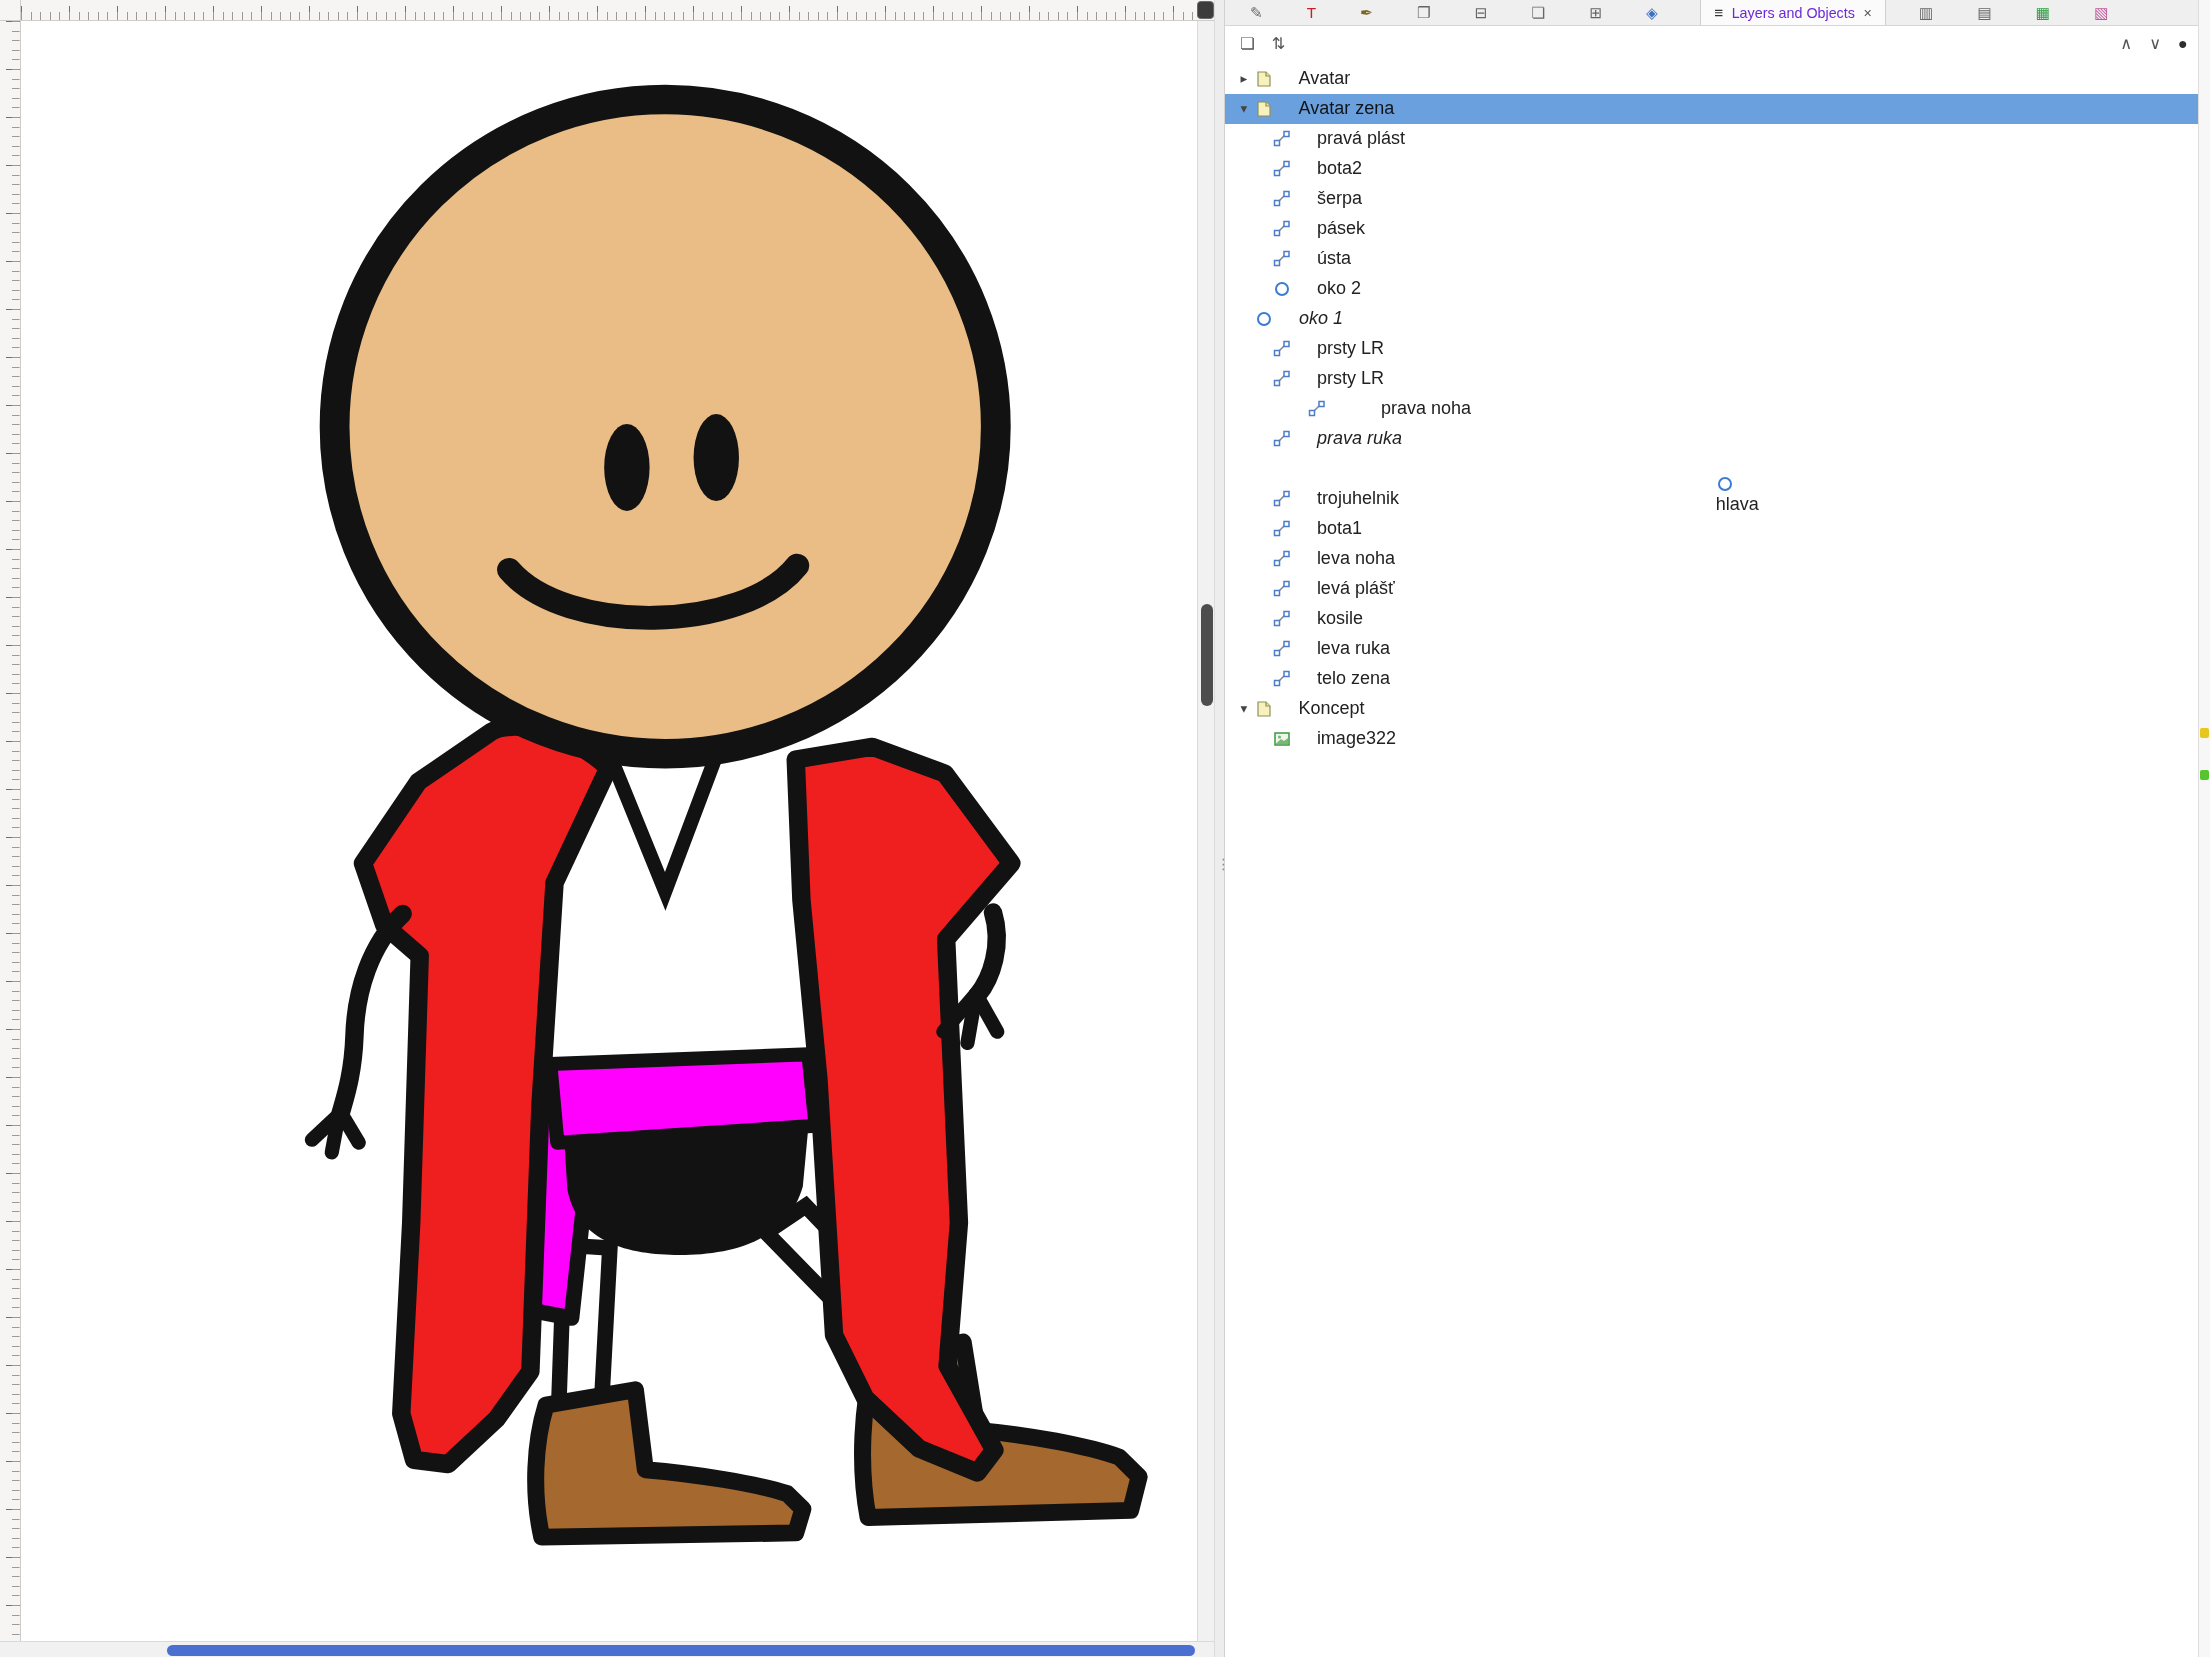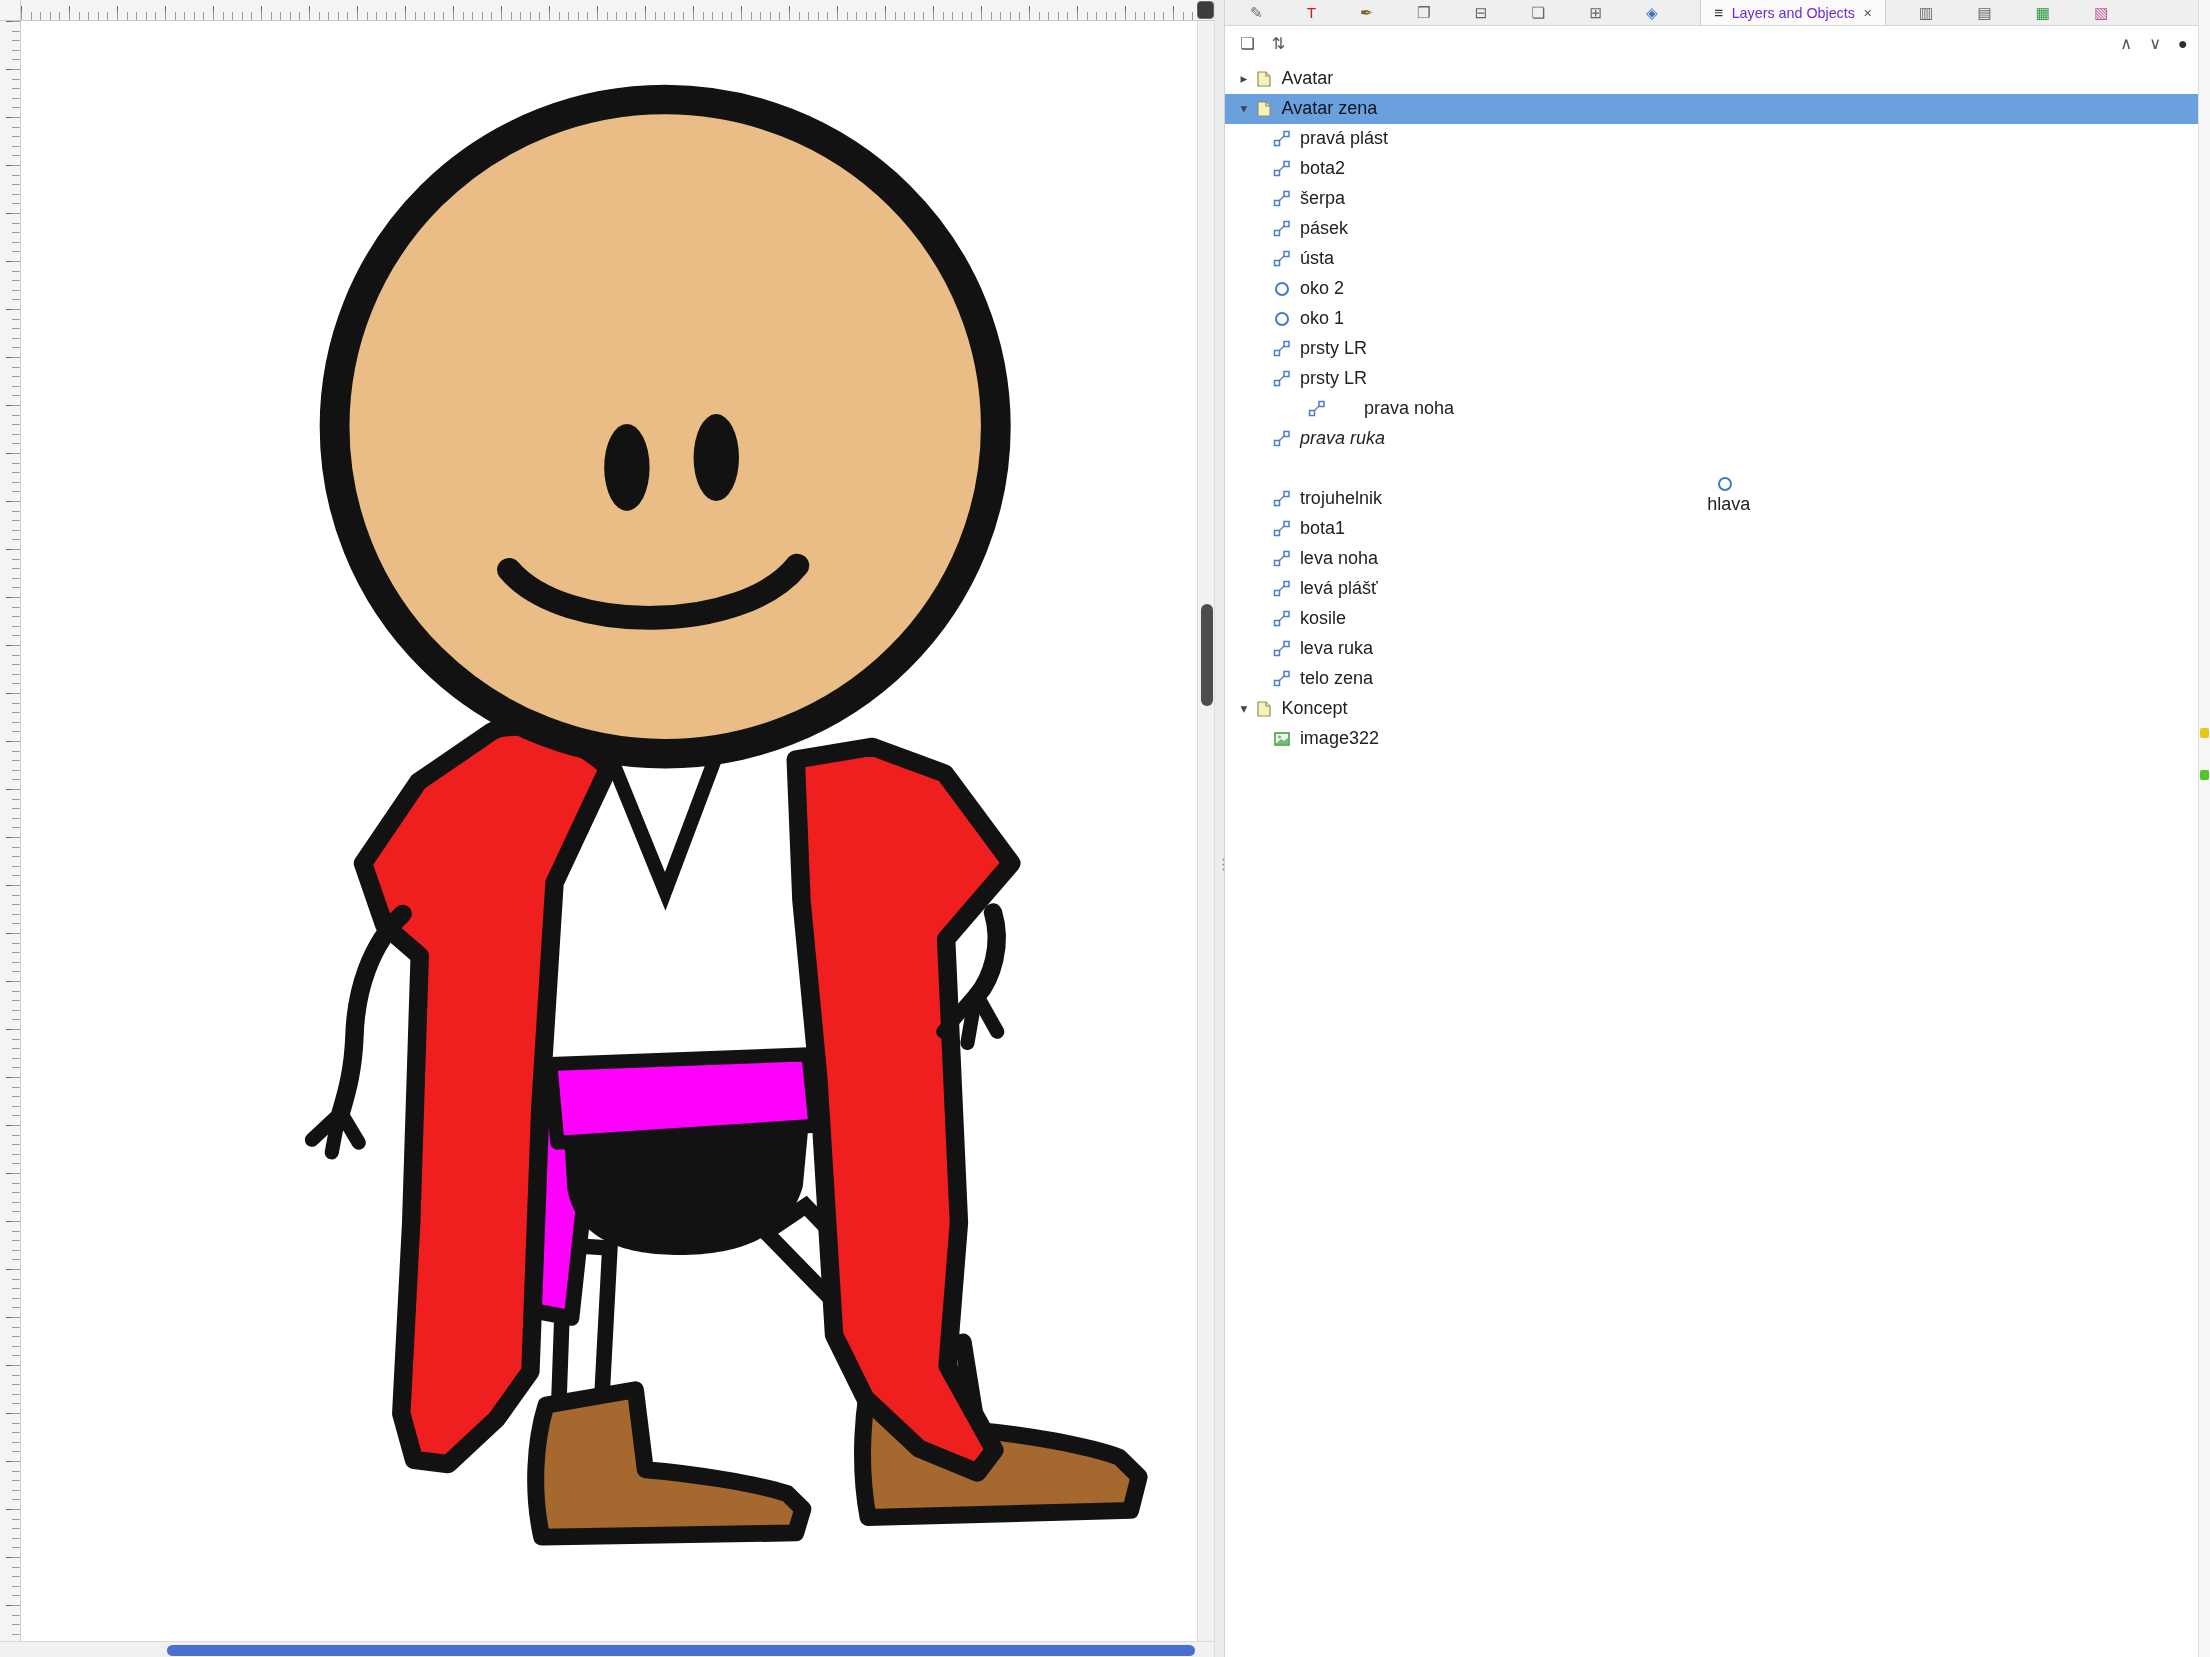--- a/index.html
+++ b/index.html
@@ -48,21 +48,21 @@
   .panel-toolbar .tleft{padding-left:15.3px;}
   .panel-toolbar .spacer{flex:1;}
   .panel-toolbar .tright{padding-right:9.6px;}
   .panel-toolbar .dlg-icon{font-size:16.3px;}
 
   .tree{flex:1;overflow:hidden;padding-top:3.8px;}
   .tree-row{height:30px;display:flex;align-items:center;font-size:18px;color:#222;white-space:nowrap;}
   .tree-row.selected{background:var(--sel,#6ba0de);color:#101418;}
   .expander{display:inline-block;width:21px;text-align:center;font-size:13.4px;color:#444;flex:0 0 21px;}
   .ticon{display:inline-flex;width:19px;height:19px;align-items:center;justify-content:center;flex:0 0 19px;}
-  .tlabel{margin-left:8px;}
+  .tlabel{margin-left:25px;}
 
   
   .edge-strip{width:11.5px;height:1658px;background:#f7f7f7;border-left:1px solid #ddd;position:relative;}
   .edge-strip .mark{position:absolute;left:1px;width:9.6px;height:9.6px;border-radius:1.9px;}
   .mark.yellow{top:728px;background:#e8c61a;}
   .mark.green{top:770px;background:#57c42e;}
 </style>
 </head>
 <body>
 
@@ -247,21 +247,21 @@
   </div>
         <div class="tree-row" style="padding-left: 27px;">
     <span class="expander"></span>
     <span class="ticon">
             <svg width="18" height="18" viewBox="0 0 18 18">
               <circle cx="9" cy="9" r="6" fill="none" stroke="#3b7bd4" stroke-width="2"></circle>
             </svg>
           </span>
     <span class="tlabel">oko 2</span>
   </div>
-        <div class="tree-row" style="padding-left: 27px;">
+        <div class="tree-row" style="padding-left: 9px; font-style: italic;">
     <span class="expander"></span>
     <span class="ticon">
             <svg width="18" height="18" viewBox="0 0 18 18">
               <circle cx="9" cy="9" r="6" fill="none" stroke="#3b7bd4" stroke-width="2"></circle>
             </svg>
           </span>
     <span class="tlabel">oko 1</span>
   </div>
         <div class="tree-row" style="padding-left: 27px;">
     <span class="expander"></span>

